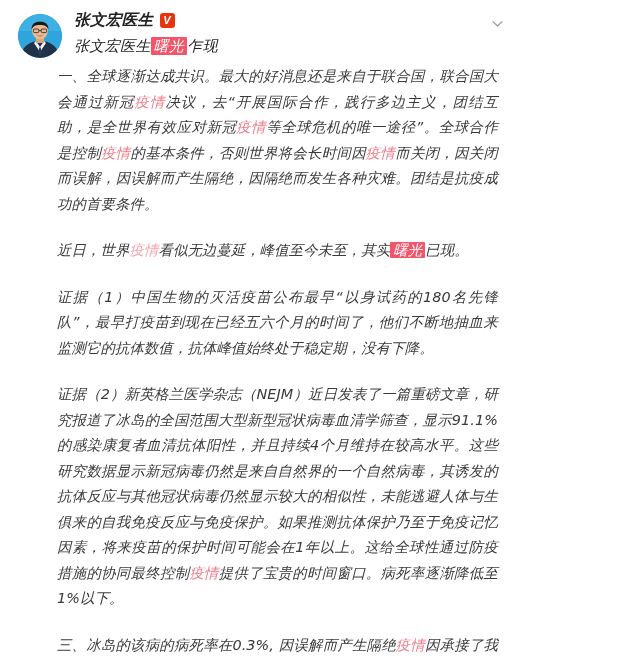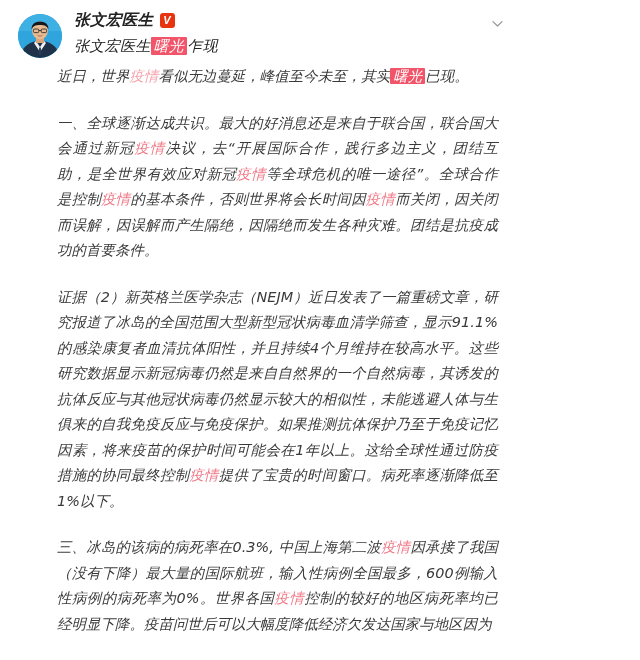--- a/index.html
+++ b/index.html
@@ -171,19 +171,20 @@
     </div>
 
     <div class="collapse-caret">
       <svg width="13" height="13" viewBox="0 0 13 13">
         <path d="M2 4.6 L6.5 9 L11 4.6" fill="none" stroke="#9a9a9a" stroke-width="1.3" stroke-linecap="round" stroke-linejoin="round"></path>
       </svg>
     </div>
   </div>
 
   <div class="post-body" id="post-body">
+      <p class="para"><span>一、全球逐渐达成共识。最大的好消息还是来自于联合国，联合国大会通过新冠</span><span class="hl-pink">疫情</span><span>决议，去“开展国际合作，践行多边主义，团结互助，是全世界有效应对新冠</span><span class="hl-pink">疫情</span><span>等全球危机的唯一途径”。全球合作是控制</span><span class="hl-pink">疫情</span><span>的基本条件，否则世界将会长时间因</span><span class="hl-pink">疫情</span><span>而关闭，因关闭而误解，因误解而产生隔绝，因隔绝而发生各种灾难。团结是抗疫成功的首要条件。</span></p>
       <p class="para"><span>近日，世界</span><span class="hl-light">疫情</span><span>看似无边蔓延，峰值至今未至，其实</span><span class="hl-strong">曙光</span><span>已现。</span></p>
-      <p class="para"><span>一、全球逐渐达成共识。最大的好消息还是来自于联合国，联合国大会通过新冠</span><span class="hl-pink">疫情</span><span>决议，去“开展国际合作，践行多边主义，团结互助，是全世界有效应对新冠</span><span class="hl-pink">疫情</span><span>等全球危机的唯一途径”。全球合作是控制</span><span class="hl-pink">疫情</span><span>的基本条件，否则世界将会长时间因</span><span class="hl-pink">疫情</span><span>而关闭，因关闭而误解，因误解而产生隔绝，因隔绝而发生各种灾难。团结是抗疫成功的首要条件。</span></p>
+      <p class="para"><span>证据（1）中国生物的灭活疫苗公布最早“以身试药的180名先锋队”，最早打疫苗到现在已经五六个月的时间了，他们不断地抽血来监测它的抗体数值，抗体峰值始终处于稳定期，没有下降。</span></p>
       <p class="para"><span>证据（2）新英格兰医学杂志（NEJM）近日发表了一篇重磅文章，研究报道了冰岛的全国范围大型新型冠状病毒血清学筛查，显示91.1%的感染康复者血清抗体阳性，并且持续4个月维持在较高水平。这些研究数据显示新冠病毒仍然是来自自然界的一个自然病毒，其诱发的抗体反应与其他冠状病毒仍然显示较大的相似性，未能逃避人体与生俱来的自我免疫反应与免疫保护。如果推测抗体保护乃至于免疫记忆因素，将来疫苗的保护时间可能会在1年以上。这给全球性通过防疫措施的协同最终控制</span><span class="hl-pink">疫情</span><span>提供了宝贵的时间窗口。病死率逐渐降低至1%以下。</span></p>
-      <p class="para"><span>三、冰岛的该病的病死率在0.3%, 中国上海第二波</span><span class="hl-pink">疫情</span><span>因承接了我国（没有下降）最大量的国际航班，输入性病例全国最多，600例输入性病例的病死率为0%。世界各国</span><span class="hl-pink">疫情</span><span>控制的较好的地区病死率均已经明显下降。疫苗问世后可以大幅度降低经济欠发达国家与地区因为</span></p>
+      <p class="para"><span>三、冰岛的该病的病死率在0.3%, 因误解而产生隔绝</span><span class="hl-pink">疫情</span><span>因承接了我国（没有下降）最大量的国际航班，输入性病例全国最多，600例输入性病例的病死率为0%。世界各国</span><span class="hl-pink">疫情</span><span>控制的较好的地区病死率均已经明显下降。疫苗问世后可以大幅度降低经济欠发达国家与地区因为</span></p>
     </div>
 
 </div>
 
 </body></html>

